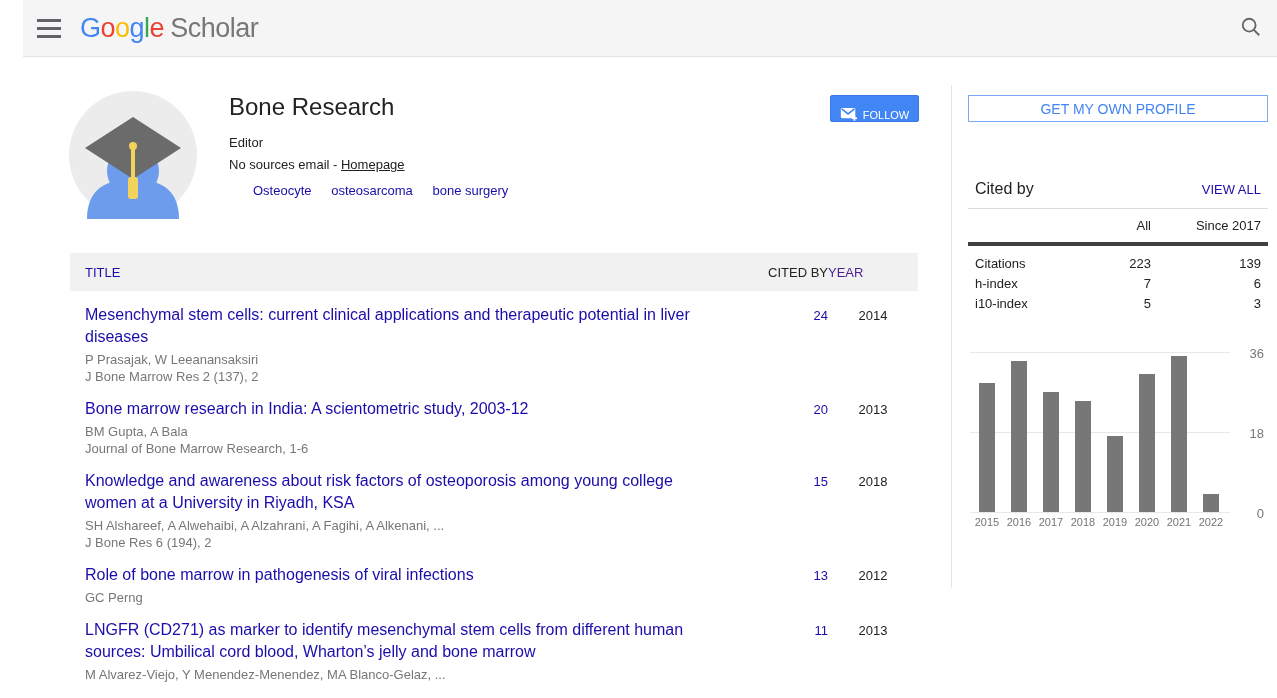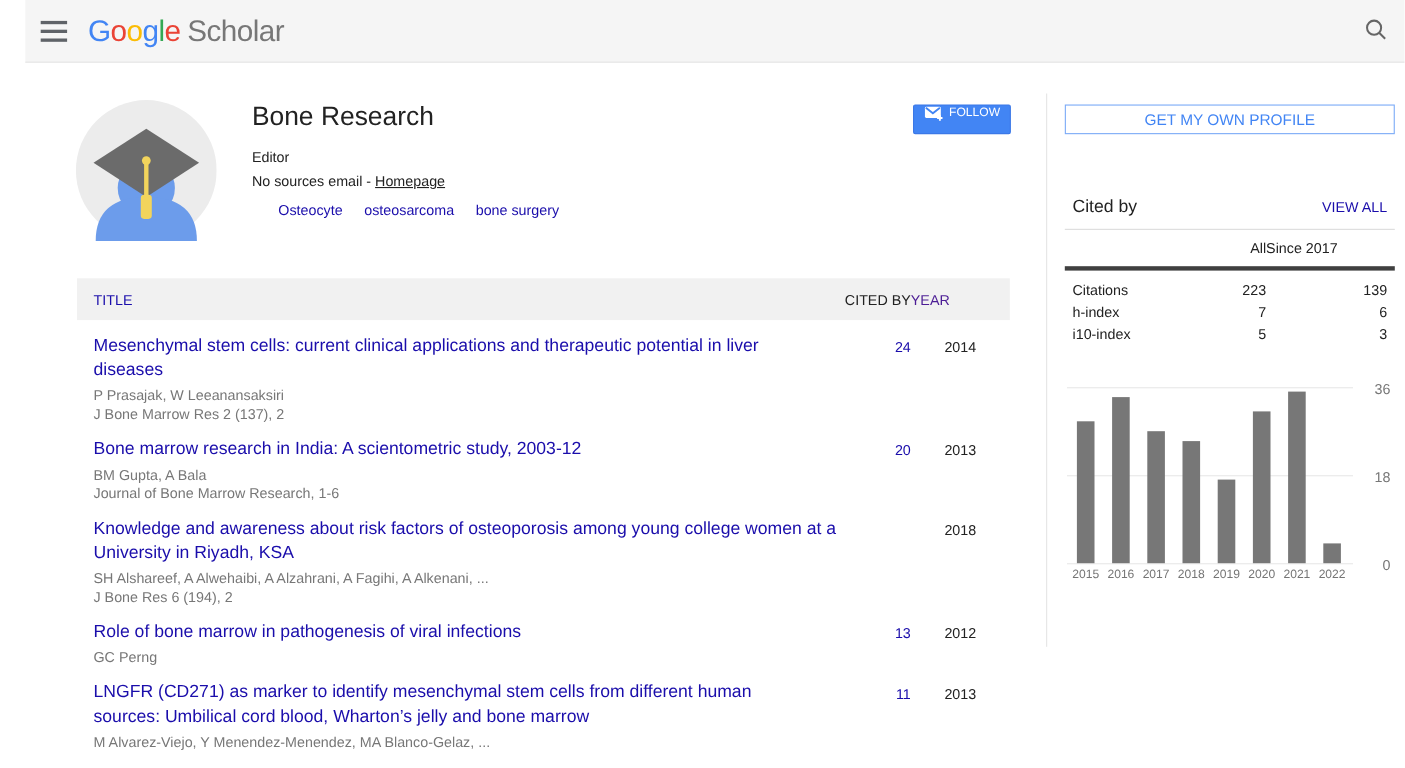--- a/index.html
+++ b/index.html
@@ -24,21 +24,21 @@
   .info { margin-left:160px; padding-top:2px; }
   .name { font-size:24px; font-weight:400; color:#222; }
   .role { margin-top:14px; font-size:13px; color:#222; }
   .email-line { margin-top:7px; font-size:13px; color:#222; }
   .email-line a { color:#222; text-decoration:underline; }
   .tags { margin-top:11px; font-size:13px;margin-left:24px; }
   .tags a { color:#1a0dab; text-decoration:none; margin-right:16px; }
   .follow-btn { position:absolute; left:830px; top:95px; width:89px; height:27px;
                 background:#4285f4; color:#fff; border:1px solid #3b78e7; border-radius:2px;
                 font-size:11px; font-family:"Liberation Sans",sans-serif; cursor:pointer;
-                display:flex; align-items:flex-start; justify-content:center; gap:6px; }
+                display:flex; align-items:flex-end; justify-content:center; gap:6px; }
 
   
   .pubs { position:absolute; left:70px; top:253px; width:848px; font-size:13px; }
   .pubs-header { display:flex; align-items:center; height:38px; background:#f1f1f1; }
   .h-title { flex:1; padding-left:15px; color:#1a0dab; }
   .h-cited { width:70px; text-align:right; color:#222; }
   .h-year { width:90px; color:#4c1d95; }
   .pubs-list { padding-top:7px; }
   .pub { display:flex; padding:6px 0 7px; }
   .pub-main { flex:1; padding-left:15px; padding-right:40px; }
@@ -53,21 +53,21 @@
   .divider { position:absolute; left:951px; top:85px; width:1px; height:503px; background:#e5e5e5; }
   .aside { position:absolute; left:968px; top:95px; width:300px; height:560px; }
   .get-profile-btn { position:absolute; left:0; top:0; width:300px; height:27px;
                      background:#fff; border:1px solid #7baaf7; color:#4285f4;
                      font-size:14px; font-family:"Liberation Sans",sans-serif; cursor:pointer; }
   .citedby { position:absolute; left:0; top:85px; width:300px; }
   .cb-head { display:flex; justify-content:space-between; align-items:baseline; padding:0 7px 0 7px; height:28px; }
   .cb-title { font-size:16px; color:#222; }
   .cb-viewall { font-size:13px; color:#1a0dab; text-decoration:none; }
   .cb-cols { display:flex; border-top:1px solid #dcdcdc; border-bottom:4px solid #404040; padding:9px 7px; font-size:13px; color:#222; }
-  .cb-cols .c1 { flex:1; } .cb-cols .c2 { width:75px; text-align:right; } .cb-cols .c3 { width:110px; }
+  .cb-cols .c1 { flex:1; } .cb-cols .c2 { width:75px; text-align:right; } .cb-cols .c3 { width:110px; text-align:right; }
   .cb-rows { padding:8px 7px 0; font-size:13px; }
   .cb-row { display:flex; line-height:20px; }
   .cb-row .c1 { flex:1; } .cb-row .c2 { width:75px; text-align:right; } .cb-row .c3 { width:110px; text-align:right; }
 
   
   .chart { position:absolute; left:0; top:252px; width:300px; height:200px; }
   .gridline { position:absolute; left:2px; width:260px; height:1px; background:#e8e8e8; }
   .gl-36 { top:5px; } .gl-18 { top:85px; } .gl-0 { top:165px; }
   .ytick { position:absolute; right:4px; font-size:13px; color:#777; }
   .yt-36 { top:-1px; } .yt-18 { top:79px; } .yt-0 { top:159px; }
@@ -164,20 +164,21 @@
         <div class="pub-cited"><a href="#">20</a></div>
         <div class="pub-year">2013</div>
       </div>
 
       <div class="pub">
         <div class="pub-main">
           <a href="#" class="pub-title">Knowledge and awareness about risk factors of osteoporosis among young college women at a University in Riyadh, KSA</a>
           <div class="pub-authors">SH Alshareef, A Alwehaibi, A Alzahrani, A Fagihi, A Alkenani, ...</div>
           <div class="pub-venue">J Bone Res 6 (194), 2</div>
         </div>
+        <div class="pub-cited"><a href="#">15</a></div>
         <div class="pub-year">2018</div>
       </div>
 
       <div class="pub">
         <div class="pub-main">
           <a href="#" class="pub-title">Role of bone marrow in pathogenesis of viral infections</a>
           <div class="pub-authors">GC Perng</div>
         </div>
         <div class="pub-cited"><a href="#">13</a></div>
         <div class="pub-year">2012</div>

